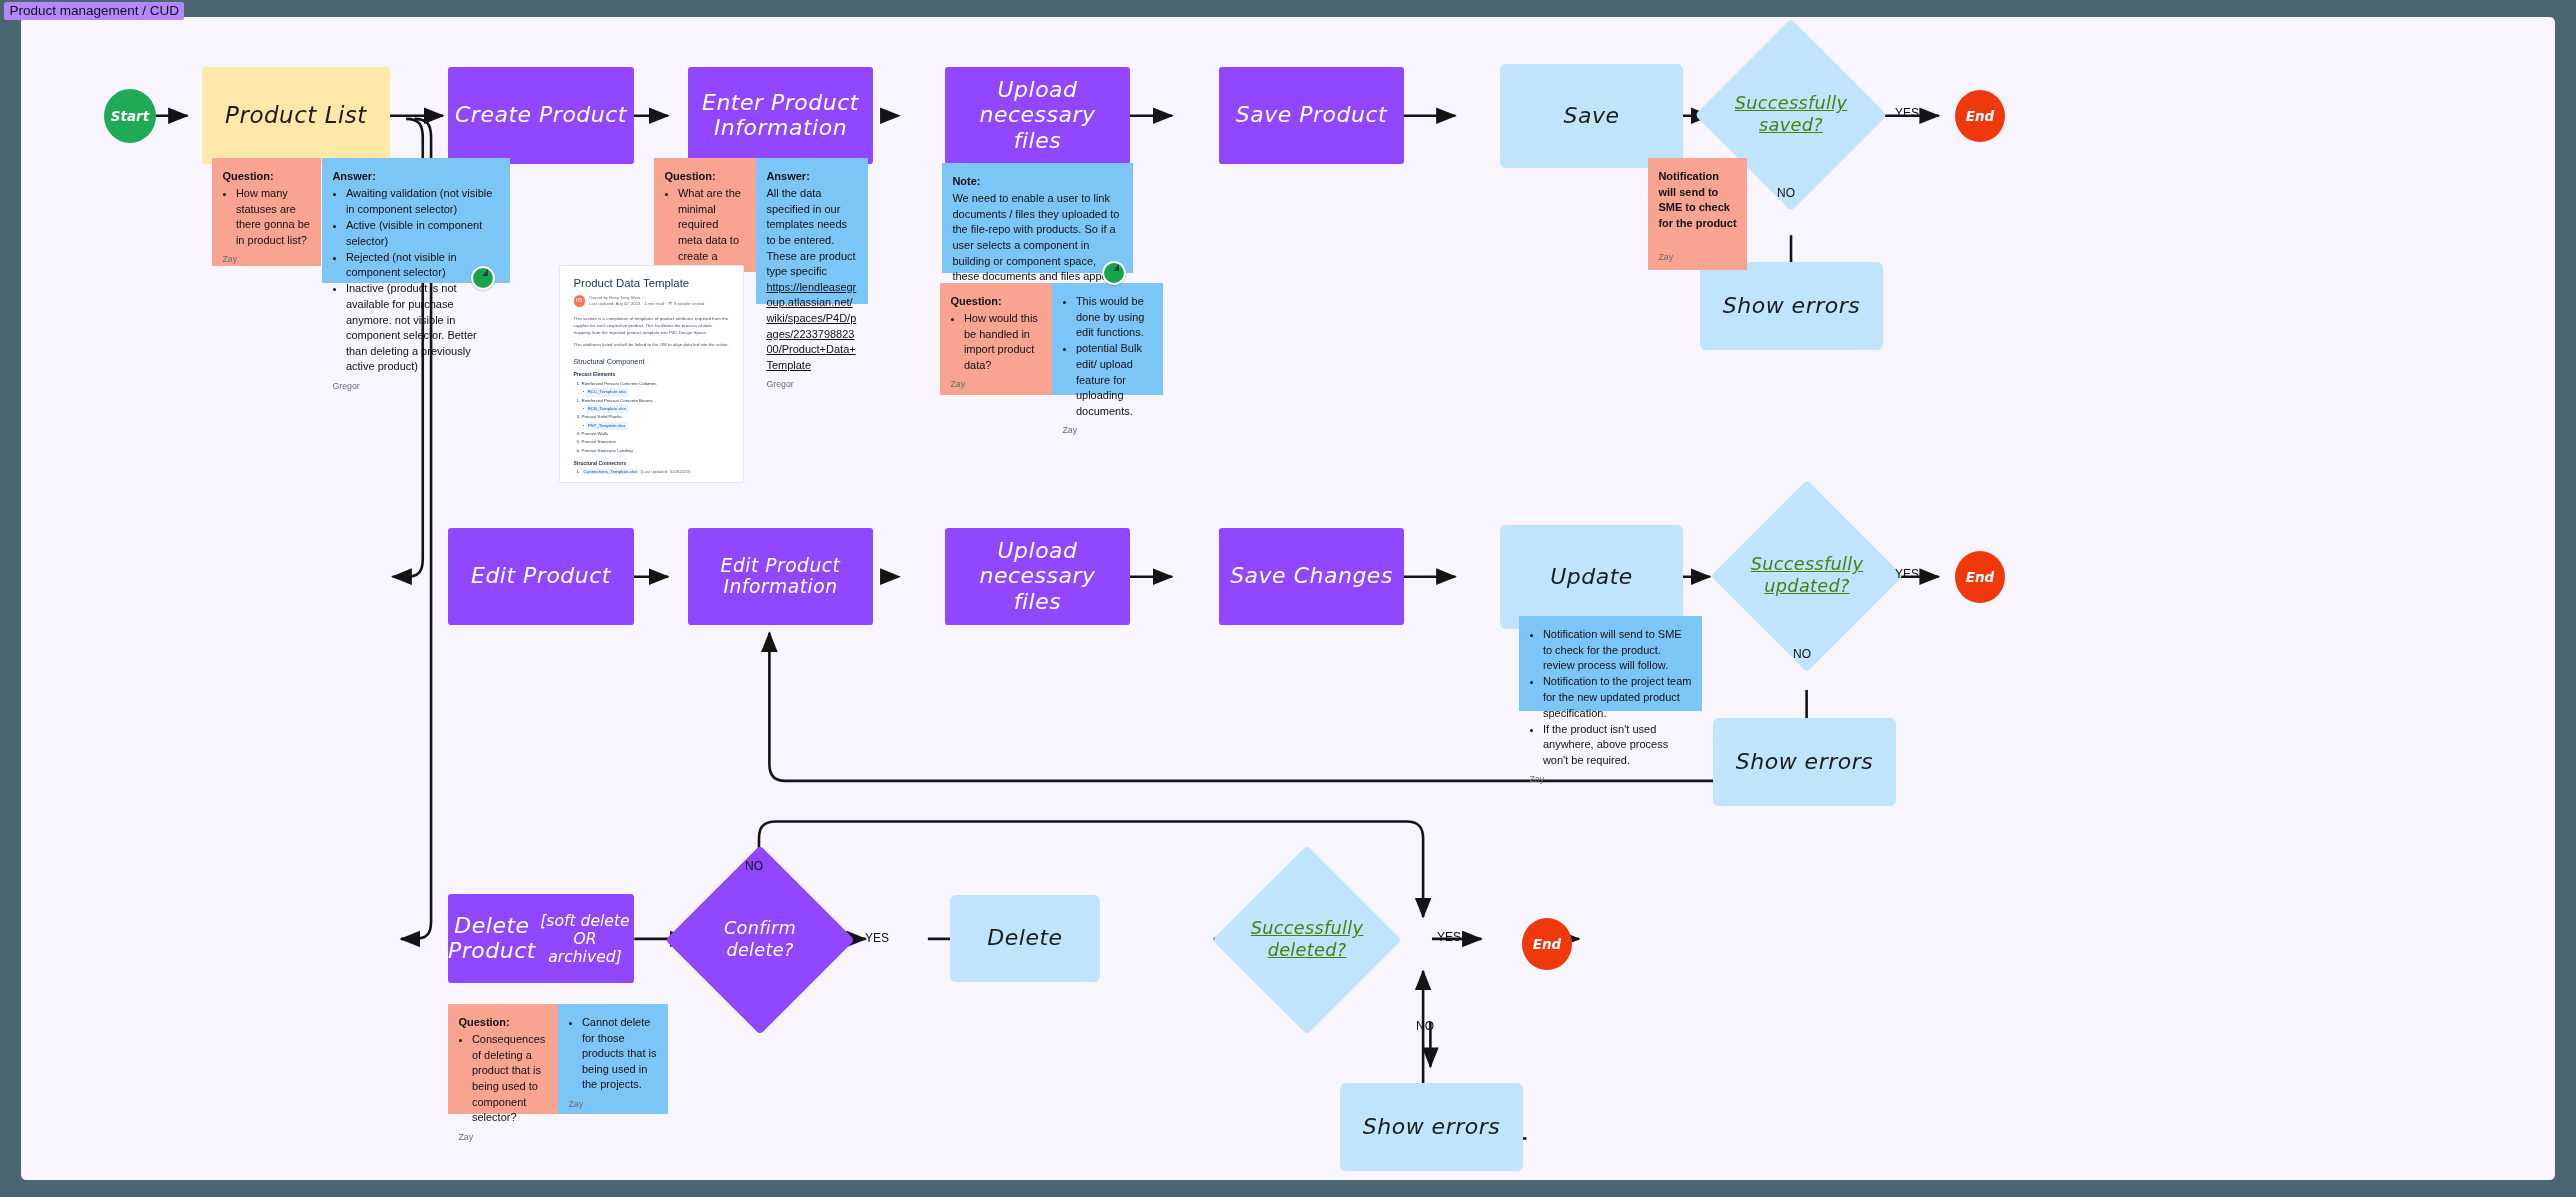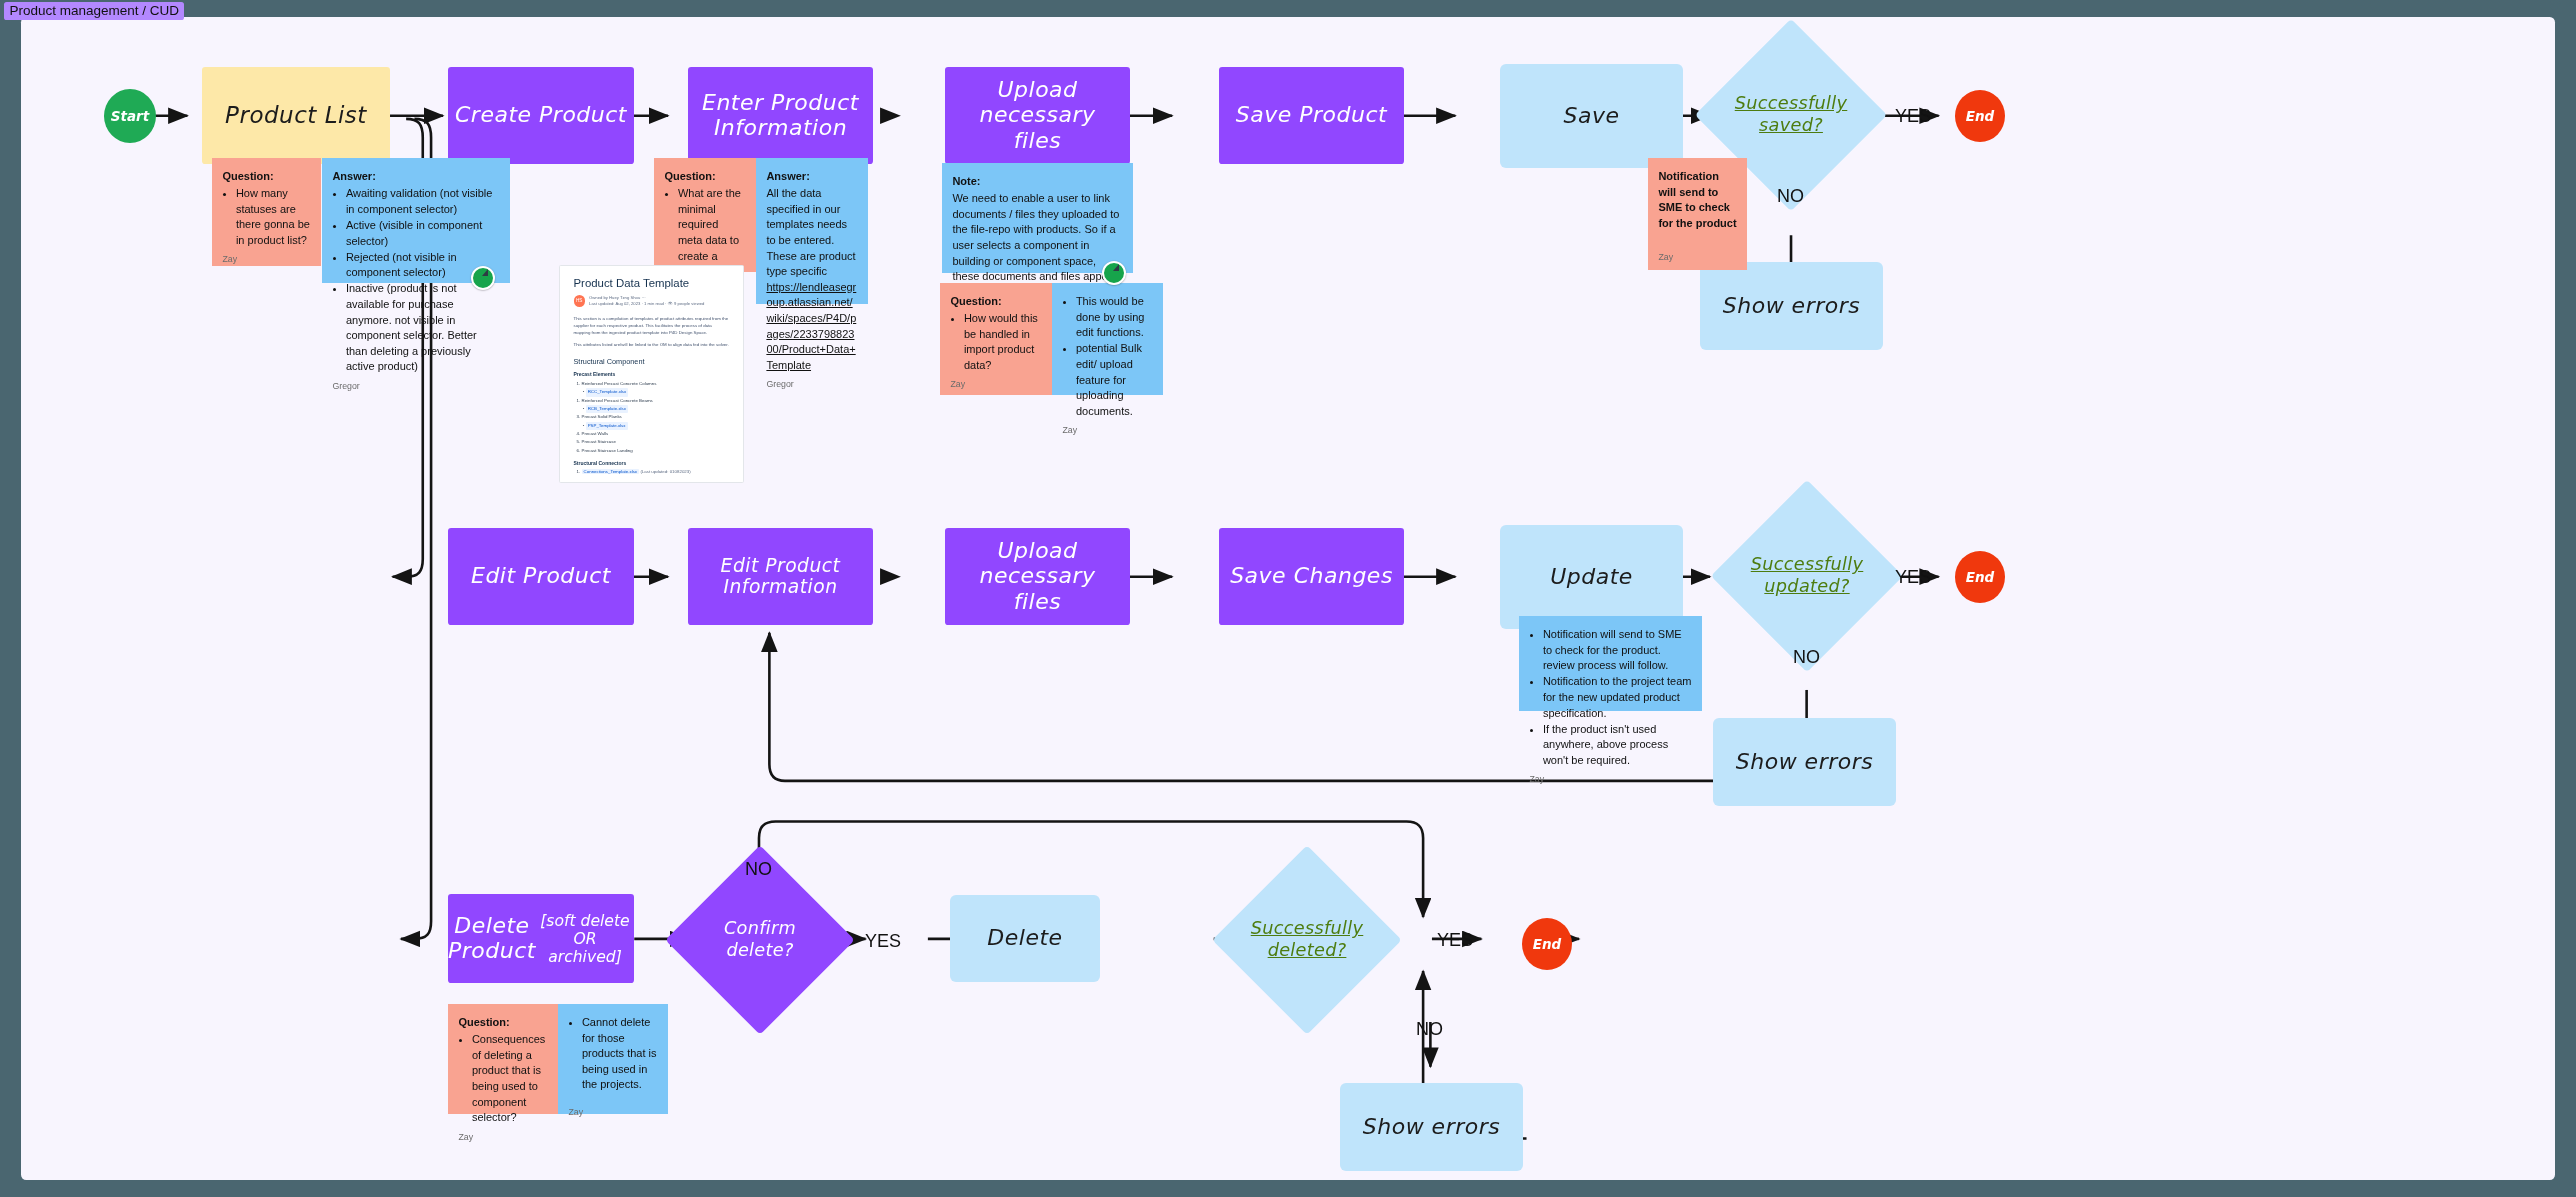--- a/index.html
+++ b/index.html
@@ -64,21 +64,21 @@
   .sticky a{color:#111;text-decoration:underline;word-break:break-all;}
 
   .badge{position:absolute;width:20px;height:20px;border-radius:50%;
          background:#17a44b;border:2.1px solid #fff;z-index:9;
          box-shadow:0 0.5px 1.6px rgba(0,0,0,.35);}
   .badge::after{content:"";position:absolute;left:8.8px;top:1.6px;
          width:0;height:0;border-left:6.2px solid transparent;
          border-bottom:7.3px solid #2f3b44;}
 
   .edge-lbl{position:absolute;z-index:7;font-family:"Liberation Sans",sans-serif;
-            font-size:18px;color:#111;}
+            font-size:12px;color:#111;}
 
   
   #doc{position:absolute;z-index:6;background:#fff;border:0.5px solid #e3e6ea;
        border-radius:1.6px;box-sizing:border-box;padding:11.4px 13.5px;
        font-family:"Liberation Sans",sans-serif;color:#2c3b4d;overflow:hidden;}
   #doc .d-title{font-size:11.4px;color:#16324f;margin:0 0 6.2px 0;font-weight:400;}
   #doc .d-meta{display:flex;gap:4.2px;align-items:flex-start;margin-bottom:7.3px;}
   #doc .d-avatar{width:11.4px;height:11.4px;border-radius:50%;background:#ff7452;
                  color:#fff;font-size:4.7px;display:flex;align-items:center;
                  justify-content:center;flex:0 0 auto;}
@@ -392,21 +392,21 @@
   <div class="sticky pink" style="left:427px;top:987px;width:110px;height:110px;">
     <div class="body">
       <div class="hdr">Question:</div>
       <ul>
         <li>Consequences of deleting a product that is being used to component selector?</li>
       </ul>
     </div>
     <div class="author">Zay</div>
   </div>
 
-  <div class="sticky blue" style="left:537px;top:987px;width:110px;height:110px;gap:8px;">
+  <div class="sticky blue" style="left:537px;top:987px;width:110px;height:110px;">
     <div class="body">
       <ul>
         <li>Cannot delete for those products that is being used in the projects.</li>
       </ul>
     </div>
     <div class="author">Zay</div>
   </div>
 
 </div>
 

